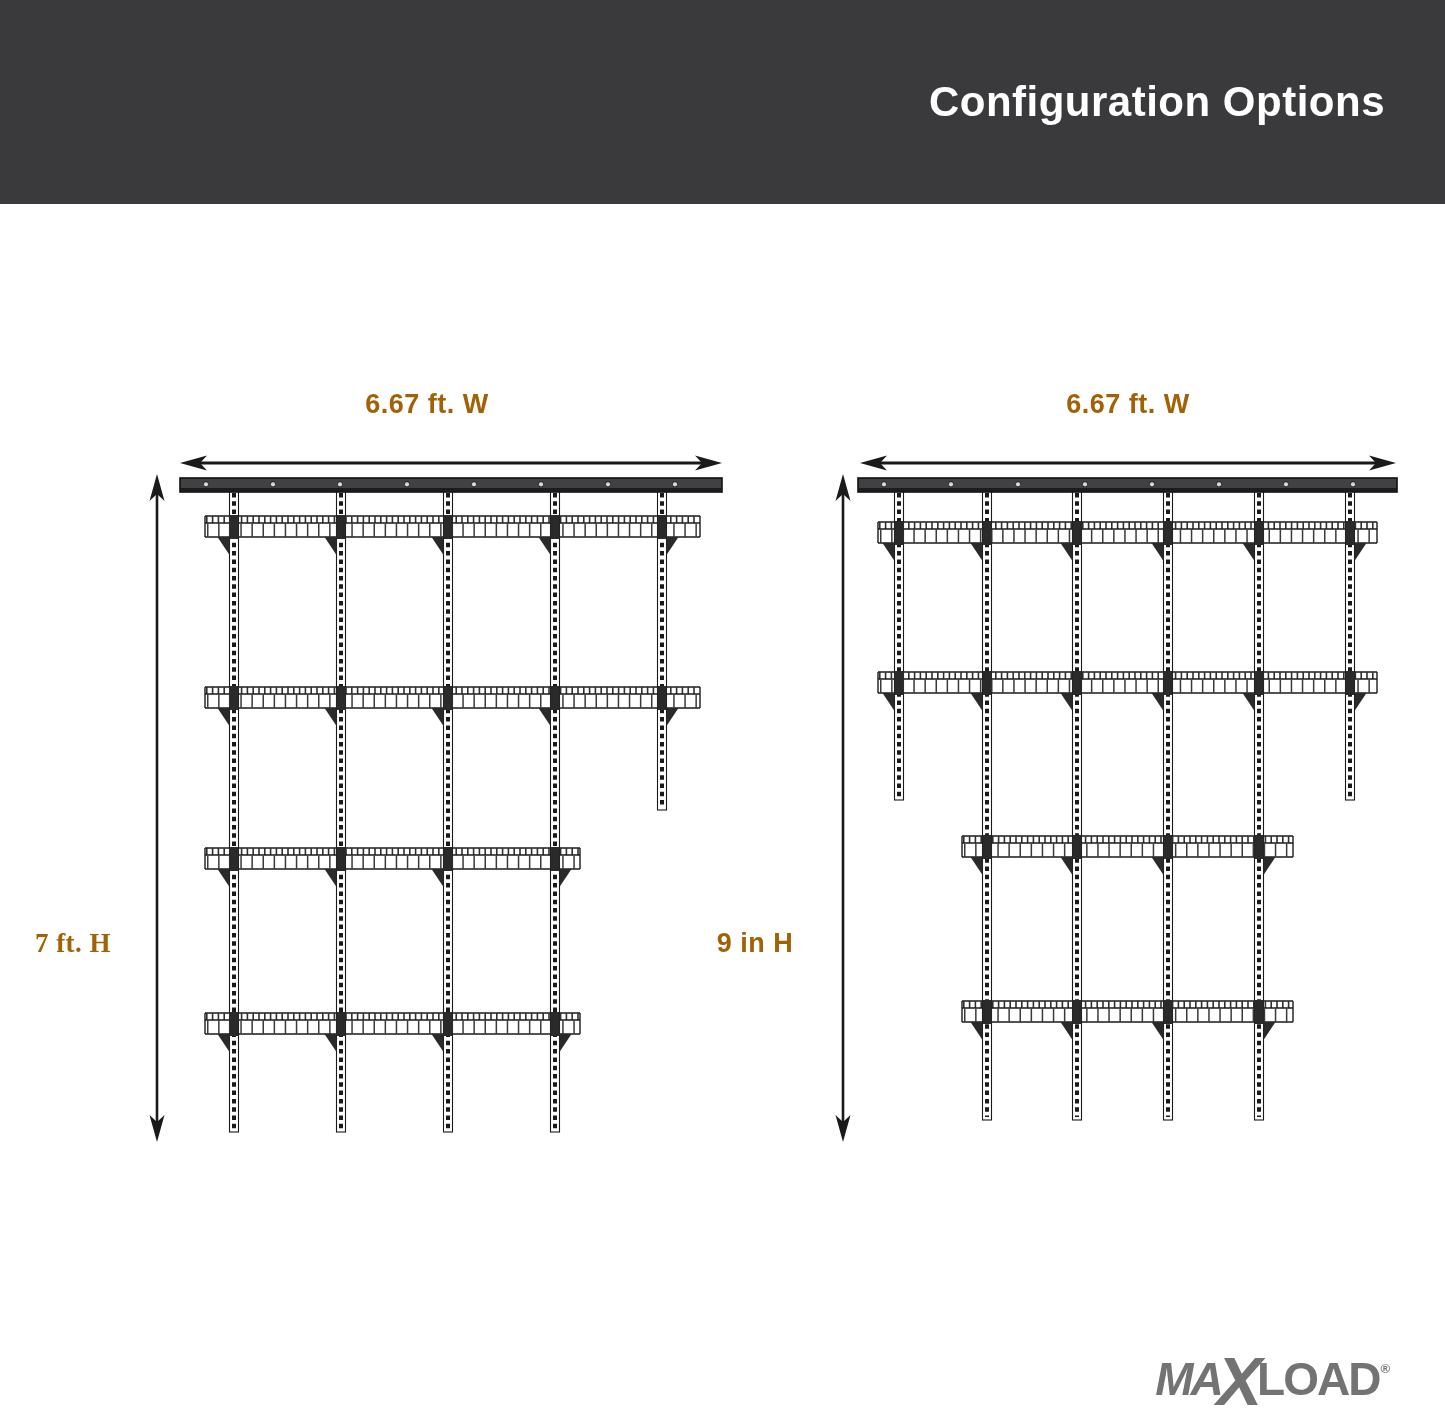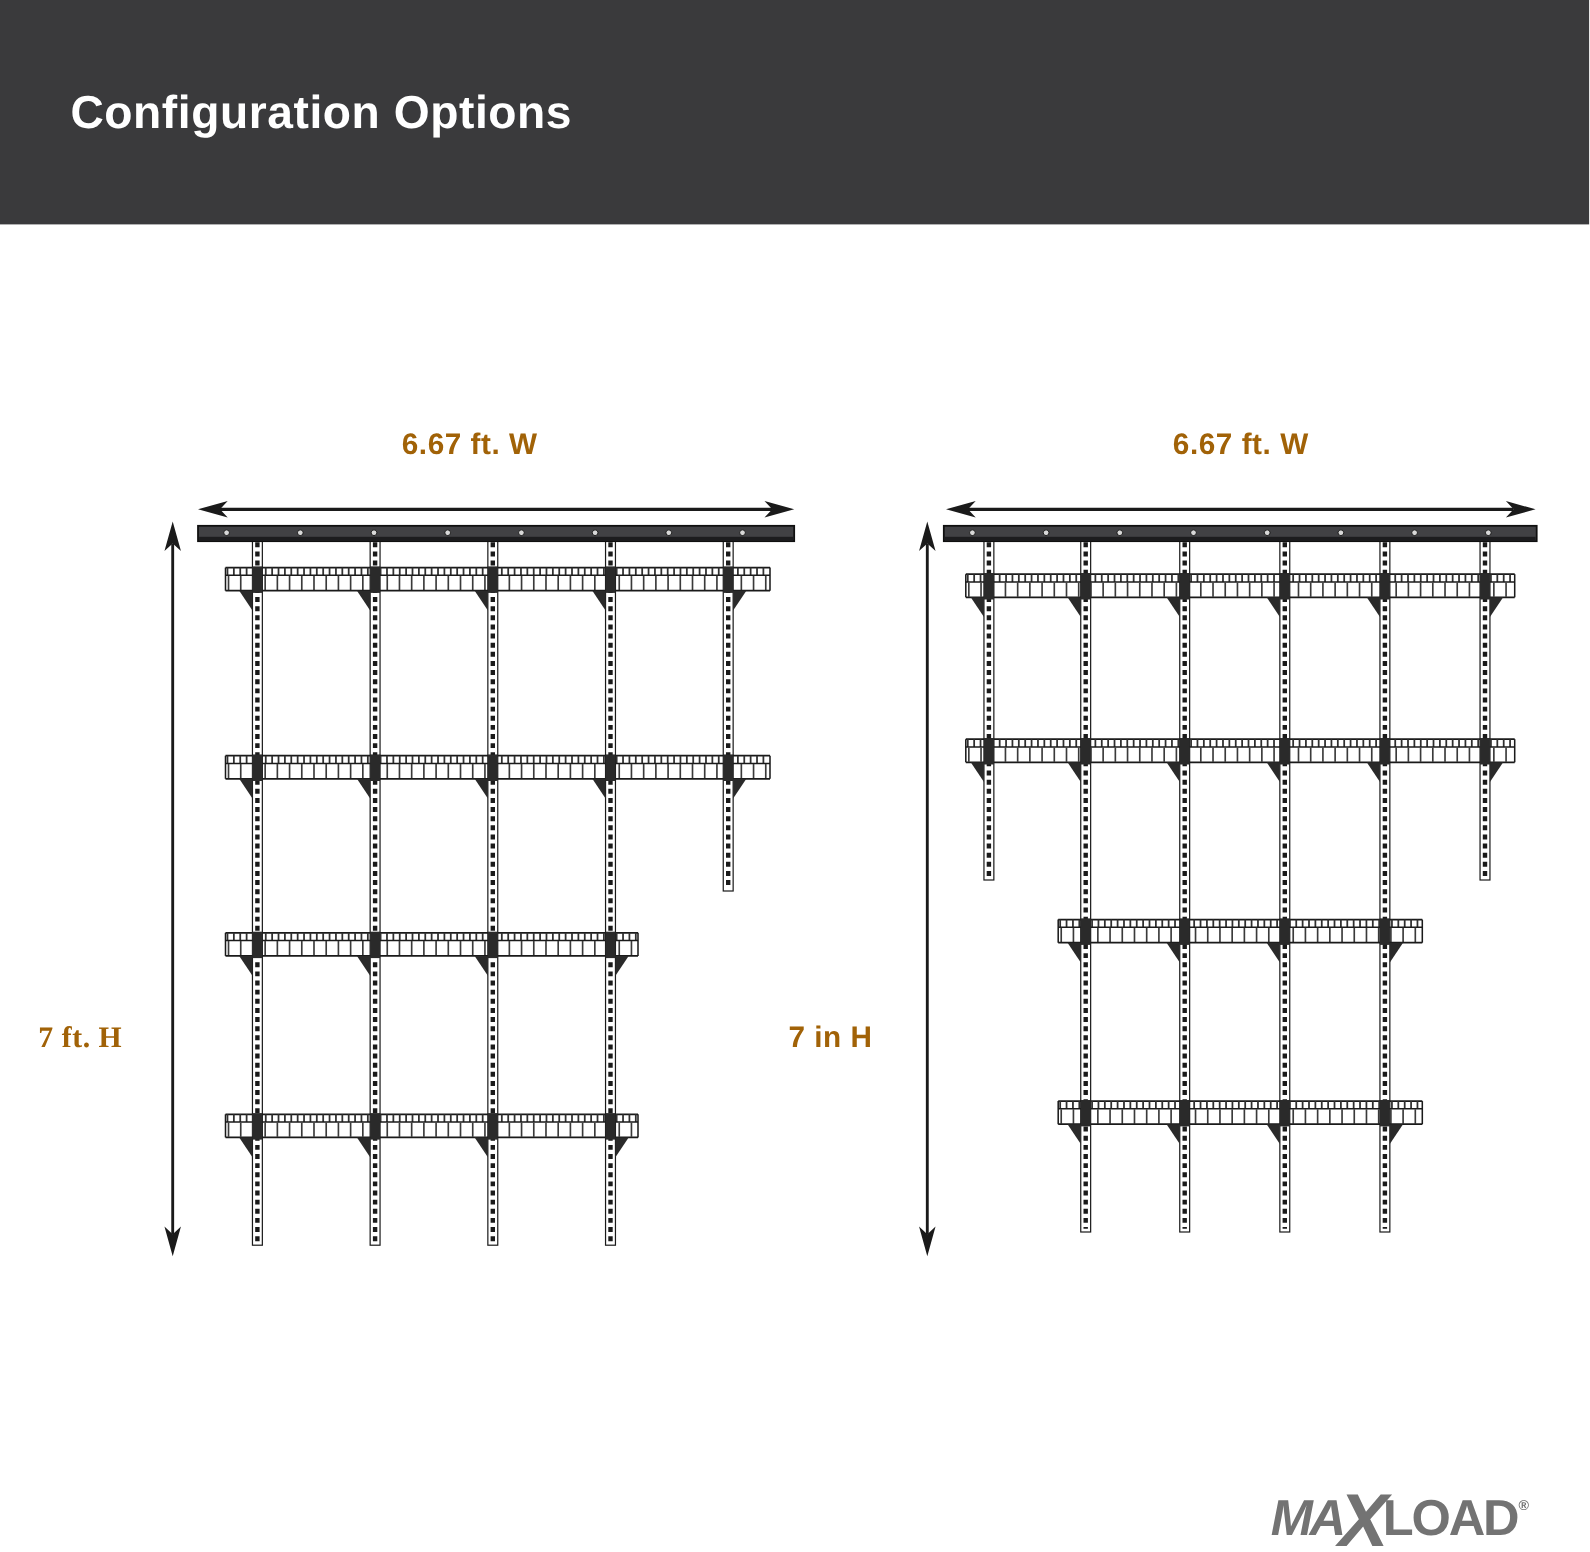--- a/index.html
+++ b/index.html
@@ -8,21 +8,21 @@
     width:1445px;height:1411px;
     background:#ffffff;
     overflow:hidden;
     font-family:"Liberation Sans",sans-serif;
   }
   
   .header{
     position:absolute;top:0;left:0;
     width:1445px;height:204px;
     background:#3a3a3c;
-    display:flex;align-items:center;justify-content:space-between;
+    display:flex;align-items:center;justify-content:flex-end;
     box-sizing:border-box;
     padding:0 60px 0 64px;
   }
   .header .title{
     color:#ffffff;font-size:42px;font-weight:bold;letter-spacing:0.5px;
   }
   .header .sku{
     color:#ffffff;font-size:42px;font-weight:bold;letter-spacing:1px;
   }
   
@@ -259,21 +259,21 @@
         <rect x="1163.5" y="1000" width="9" height="24" fill="#2a2a2a"></rect>
         <polygon points="1163.5,1022 1163.5,1040 1151.5,1022" fill="#2a2a2a"></polygon>
         <rect x="1254.5" y="1000" width="9" height="24" fill="#2a2a2a"></rect>
         <polygon points="1263.5,1022 1263.5,1040 1275.5,1022" fill="#2a2a2a"></polygon>
       </g>
     </svg>
 
   <div class="dim-label" id="lbl-w-left" style="left: 427px; top: 404px;">6.67 ft. W</div>
   <div class="dim-label" id="lbl-h-left" style="left: 73px; top: 943px; font-family: Liberation Serif, serif;">7 ft. H</div>
   <div class="dim-label" id="lbl-w-right" style="left: 1128px; top: 404px;">6.67 ft. W</div>
-  <div class="dim-label" id="lbl-h-right" style="left: 755px; top: 943px;">7 in H</div>
+  <div class="dim-label" id="lbl-h-right" style="left: 755px; top: 943px;">9 in H</div>
 
 
   <div class="logo">
     <span class="max">MA</span>
     <span class="bigx">X</span>
     <span class="load">LOAD</span>
     <span class="reg">®</span>
   </div>
 
 </div>

